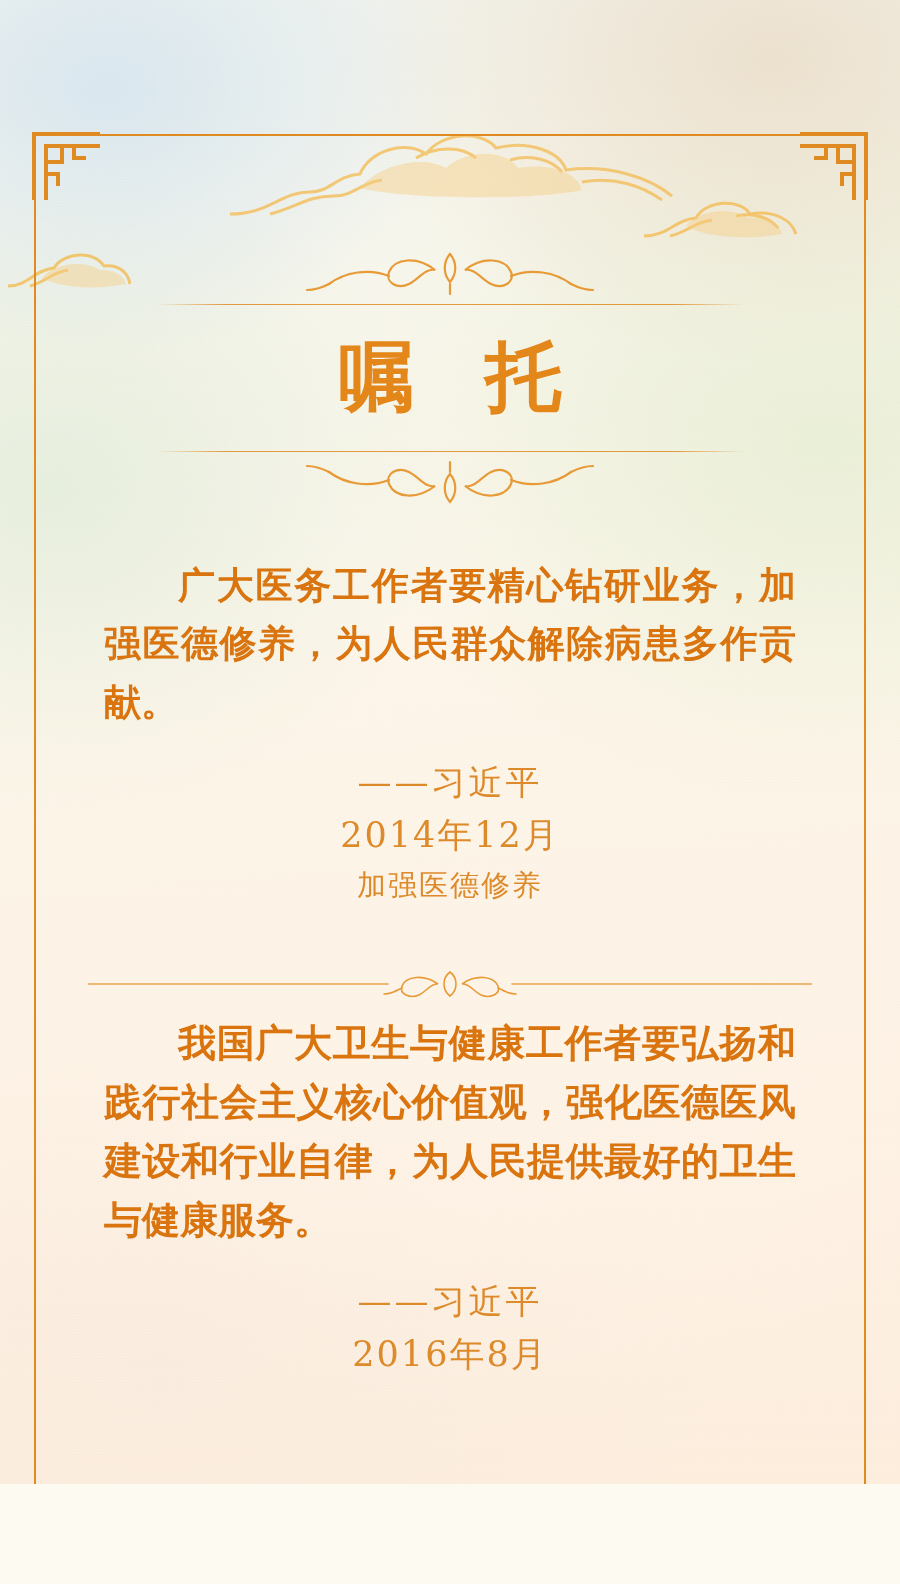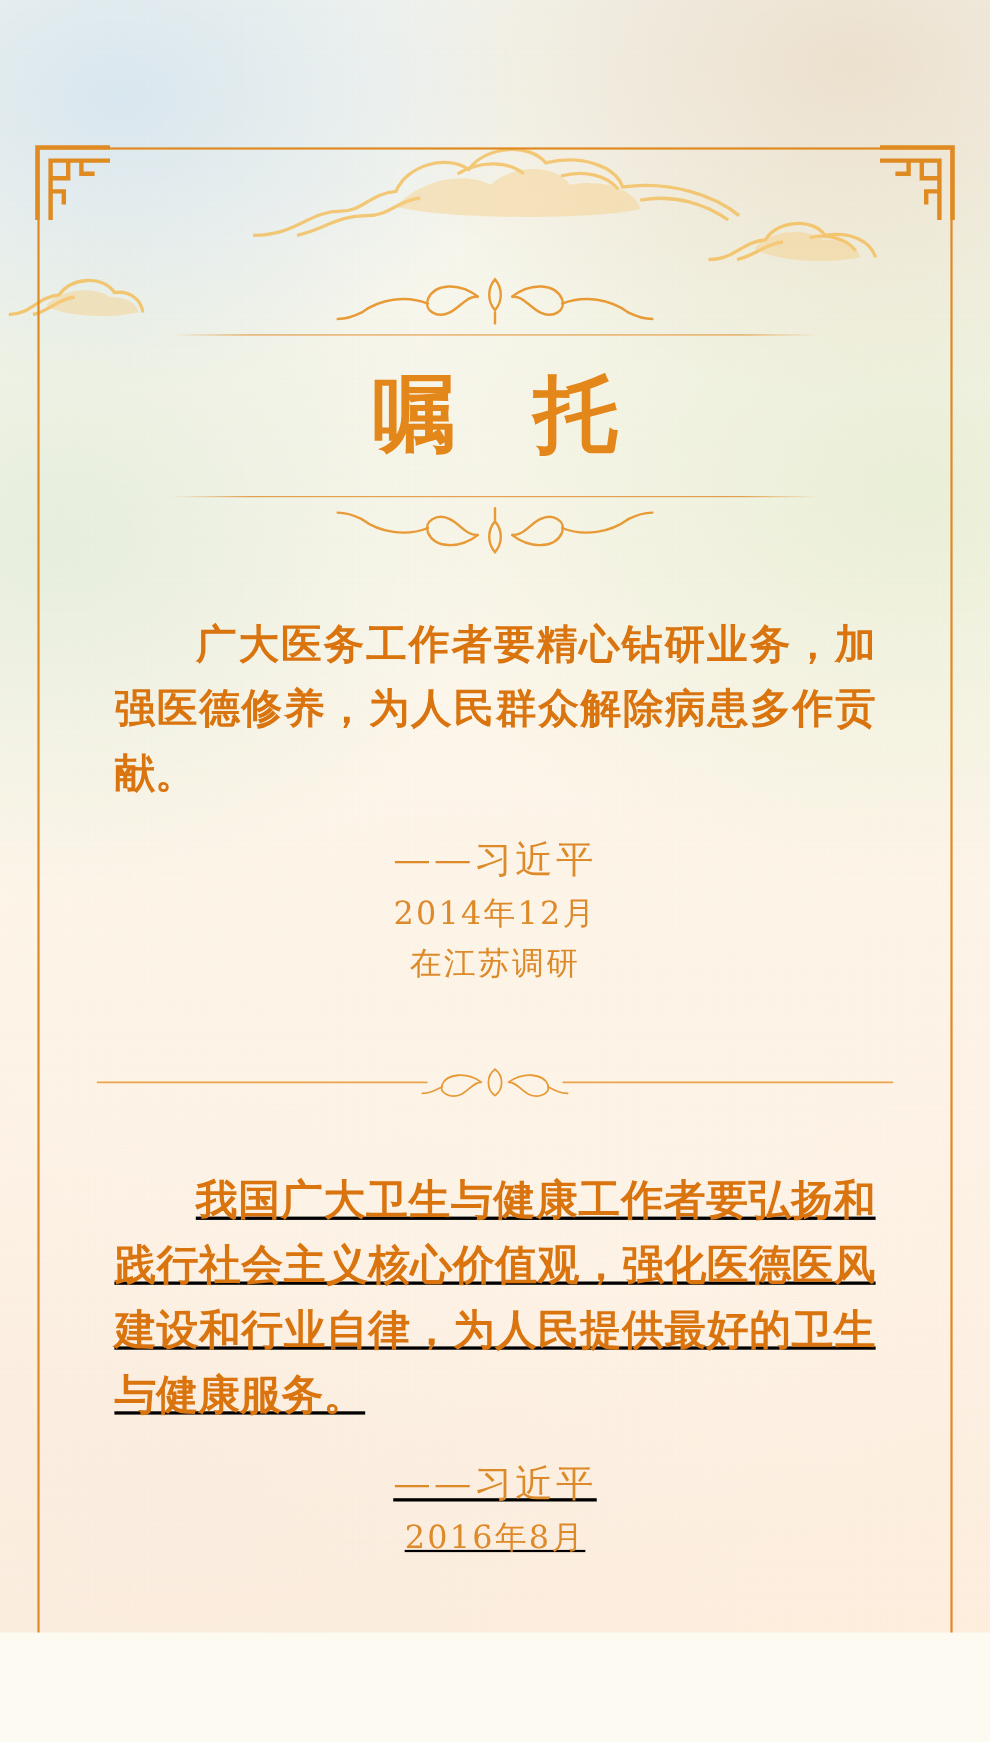--- a/index.html
+++ b/index.html
@@ -107,21 +107,21 @@
     text-shadow: 0 1px 0 rgba(255,255,255,.4);
   }
 
   
   .quote {
     position: absolute;
     left: 88px;
     width: 724px;
   }
   .quote-1 { top: 540px; }
-  .quote-2 { top: 1046px; text-decoration: underline; }
+  .quote-2 { top: 998px; }
 
   .quote-text {
     font-family: "DejaVu Serif", "Liberation Serif", serif;
     font-weight: 700;
     font-size: 37px;
     line-height: 1.58;
     color: #d9740f;
     text-indent: 74px;
     margin: 16px;
     text-align: justify;
@@ -133,21 +133,21 @@
     text-align: center;
     color: #dd8a2a;
     font-family: "DejaVu Serif", "Liberation Serif", serif;
   }
   .attrib .author {
     font-size: 34px;
     letter-spacing: 3px;
     line-height: 1.5;
   }
   .attrib .date {
-    font-size: 29px;
+    font-size: 35px;
     letter-spacing: 2px;
     line-height: 1.55;
   }
   .attrib .place {
     font-size: 29px;
     letter-spacing: 2px;
     line-height: 1.55;
   }
 
   
@@ -247,21 +247,21 @@
         <path d="M286 38 C294 42 300 44 308 44"></path>
       </g>
     </svg>
   </div>
 
   <div class="quote quote-1">
     <p class="quote-text">广大医务工作者要精心钻研业务，加强医德修养，为人民群众解除病患多作贡献。</p>
     <div class="attrib">
       <div class="author">——习近平</div>
       <div class="date">2014年12月</div>
-      <div class="place">在江苏调研</div>
+      <div class="place">加强医德修养</div>
     </div>
   </div>
 
   <svg class="divider" viewBox="0 0 724 36">
     <g fill="none" stroke="#e79a36" stroke-width="1.6" stroke-linecap="round">
       <path d="M0 18 L300 18" stroke="#e9a css" style="stroke:#e9a44c"></path>
       <path d="M424 18 L724 18" style="stroke:#e9a44c"></path>
       <path d="M362 6 C354 12 354 24 362 30 C370 24 370 12 362 6 Z"></path>
       <path d="M350 18 C336 8 318 10 314 20 C311 28 322 33 331 29 C339 25 343 17 350 18 Z"></path>
       <path d="M374 18 C388 8 406 10 410 20 C413 28 402 33 393 29 C385 25 381 17 374 18 Z"></path>

